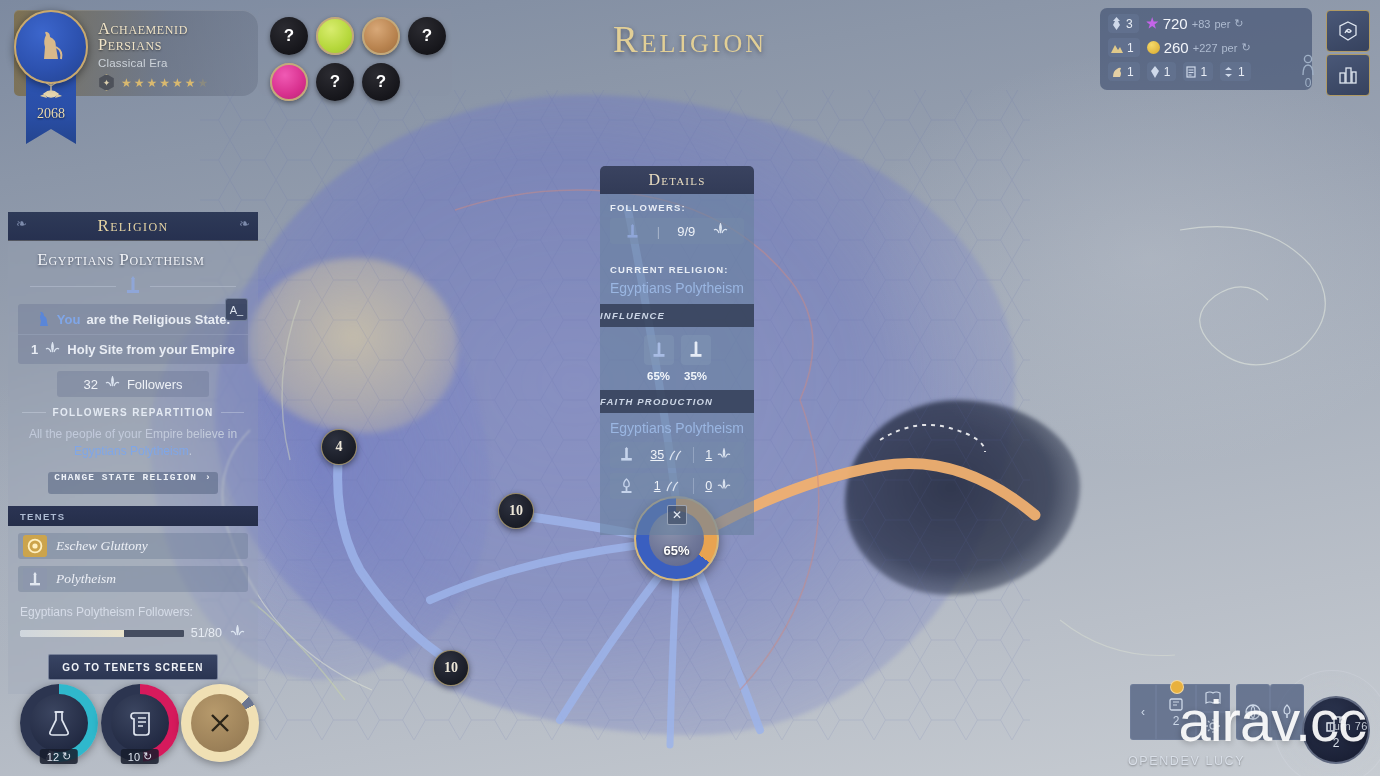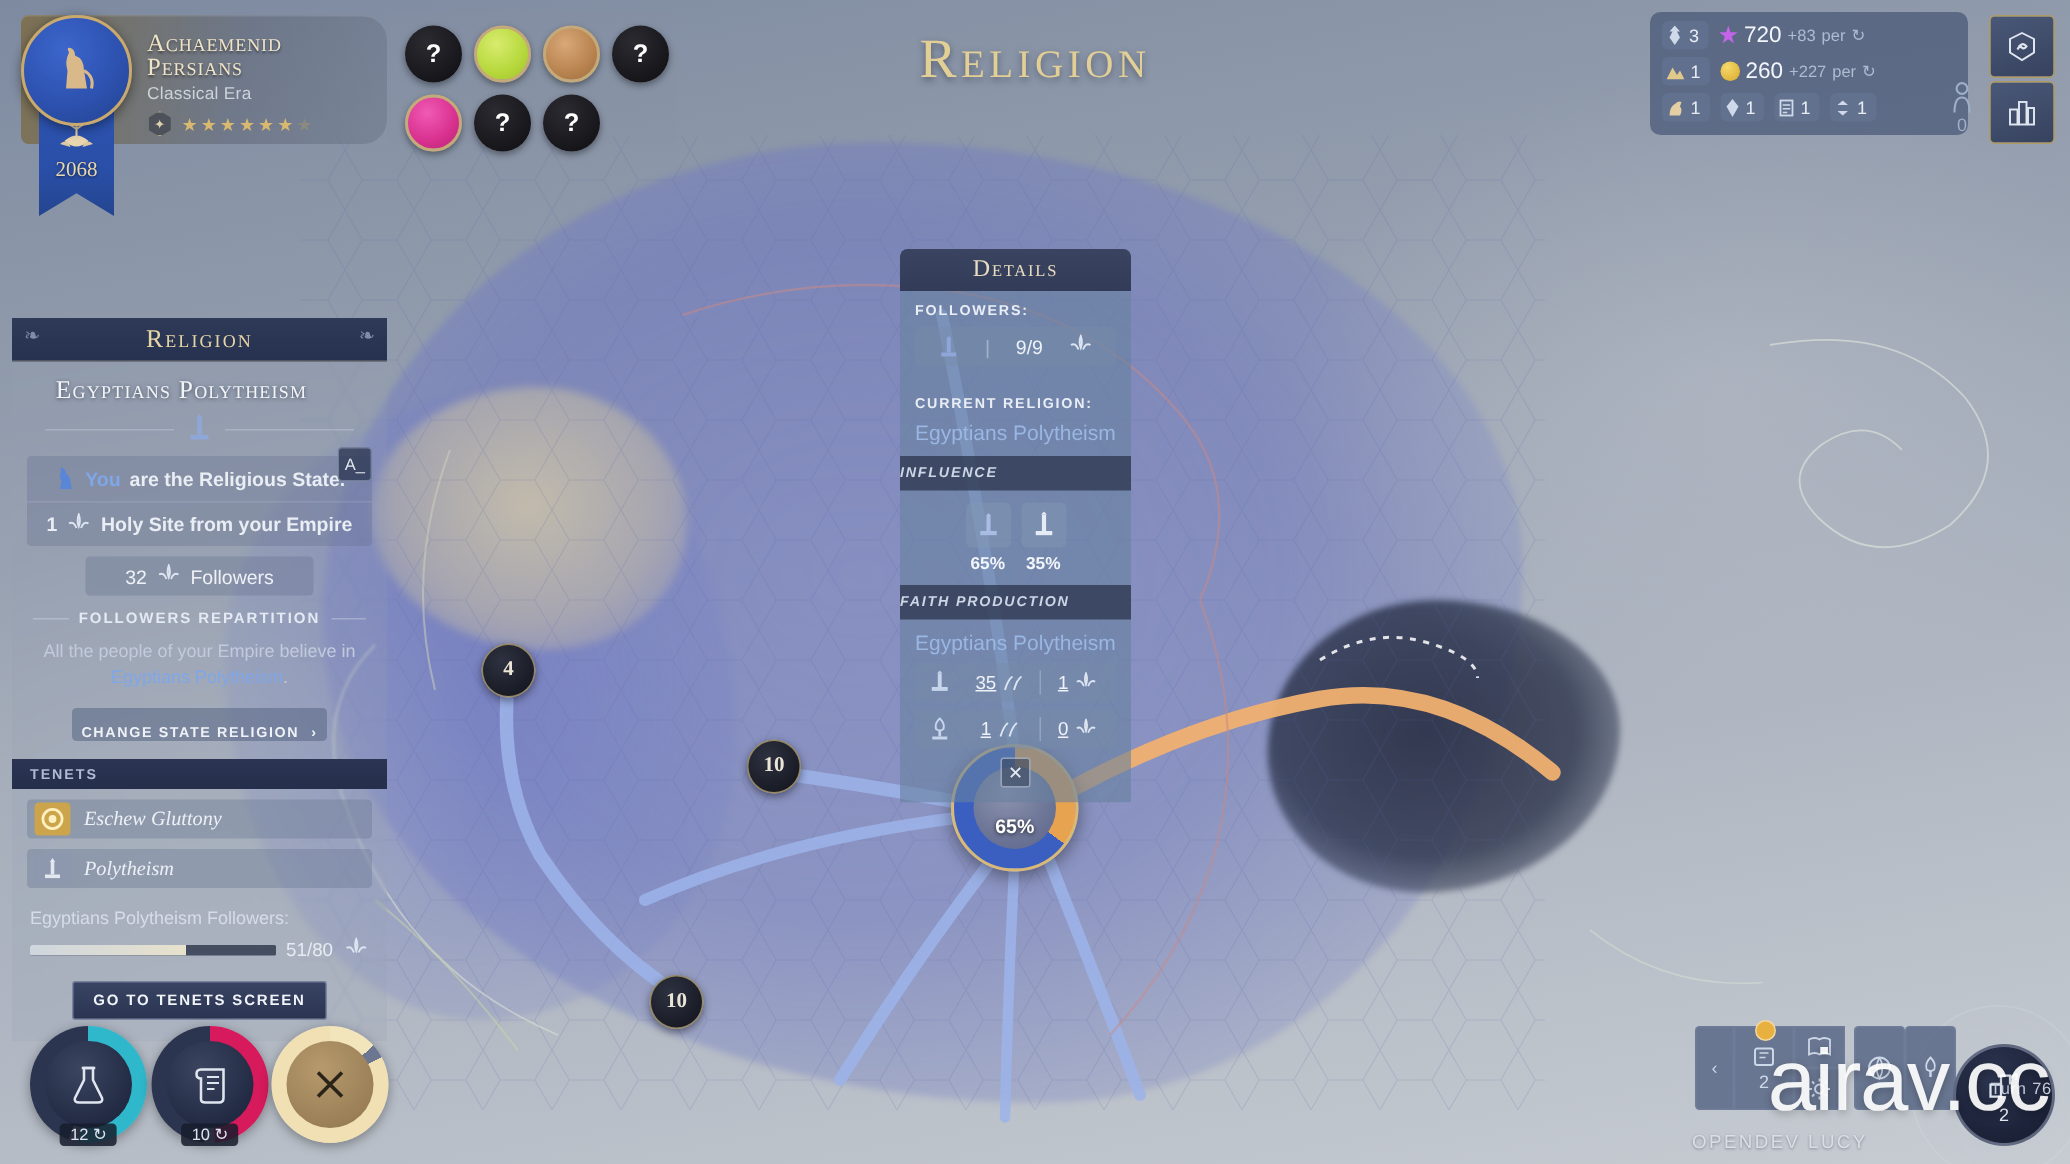--- a/index.html
+++ b/index.html
@@ -232,22 +232,22 @@
   .section-rule .lbl {
     font-size: 10px; letter-spacing: 1.3px; color: #e4eaf3; font-weight: bold;
   }
   .repart-text {
     text-align: center; font-size: 12px; color: #c2cadb; line-height: 17px;
     padding: 2px 16px 0;
   }
   .cta-btn {
     margin: 12px auto 0; width: 170px; height: 22px;
     background: rgba(88,102,132,0.55); border-radius: 3px;
-    display: flex; align-items: flex-end; justify-content: center; gap: 8px;
-    color: #eef2f8; font-size: 9.5px; font-weight: bold; letter-spacing: 1.1px;
+    display: flex; align-items: flex-start; justify-content: center; gap: 8px;
+    color: #eef2f8; font-size: 9.5px; font-weight: bold; letter-spacing: 1.1px; font-family: Liberation Mono, monospace;
   }
   .tenets-bar {
     margin-top: 12px; height: 20px;
     background: linear-gradient(180deg, #2b3453 0%, #252e4a 100%);
     display: flex; align-items: center; padding-left: 12px;
     font-size: 9.5px; letter-spacing: 1.3px; color: #aebbd2; font-weight: bold;
   }
   .tenet-row {
     margin: 7px 10px 0; height: 26px; border-radius: 3px;
     background: rgba(96,110,140,0.34);

